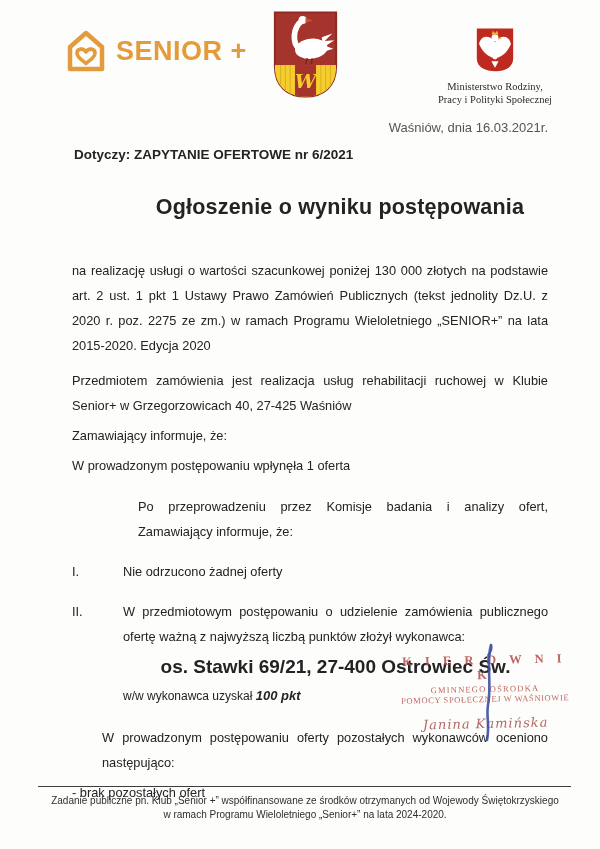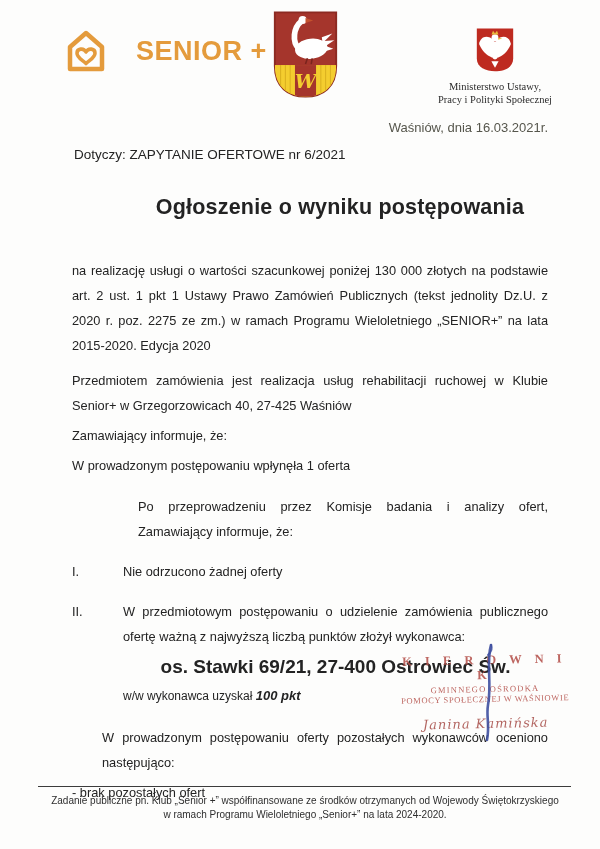--- a/index.html
+++ b/index.html
@@ -3,34 +3,34 @@
 <meta charset="utf-8">
 <style>
   html,body{margin:0;padding:0;background:#e8e8e8;}
   .page{
     position:relative; width:600px; height:849px; margin:0 auto;
     background:#fdfdfc; overflow:hidden;
     font-family:"Liberation Sans", sans-serif; color:#232323;
     box-shadow:0 0 4px rgba(0,0,0,.25);
   }
   
-  .senior-logo{position:absolute; left:62px; top:26px; display:flex; align-items:center;gap:20px;}
+  .senior-logo{position:absolute; left:62px; top:26px; display:flex; align-items:center;}
   .senior-logo svg{display:block;}
   .senior-logo .wordmark{
     font-weight:bold; font-size:27px; letter-spacing:.5px; color:#e49b3c; margin-left:6px;
   }
   .crest{position:absolute; left:271px; top:10px;}
   .ministry{position:absolute; left:422px; top:26px; width:146px; text-align:center;}
   .ministry .caption{
     margin-top:3px; font-family:"Liberation Serif", serif; font-size:10.5px;
     line-height:13px; color:#2b2b2b;
   }
   
   .date-line{position:absolute; top:120px; right:52px; font-size:13px; color:#56564c;}
-  .subject-line{position:absolute; top:147px; left:74px; font-size:13.5px; font-weight:normal;}
+  .subject-line{position:absolute; top:147px; left:74px; font-size:13.5px; font-weight:bold;}
   
   .doc-title{
     position:absolute; top:195px; left:75px; width:530px; text-align:center;
     font-size:21.5px; font-weight:bold; letter-spacing:.2px;
   }
   
   .body{
     position:absolute; top:258px; left:72px; width:476px;
     font-size:12.8px; line-height:25px;
   }
@@ -124,21 +124,21 @@
           <path d="M23 15 C31 8 38 11 39.5 19 C36 27 32 31 25 34 Z"></path>
           <ellipse cx="22" cy="26" rx="5" ry="10"></ellipse>
           <circle cx="22" cy="12" r="3.8"></circle>
           <polygon points="18,38 26,38 22,45"></polygon>
         </g>
         <polygon points="18.2,8.6 19.8,4.4 22,7.2 24.2,4.4 25.8,8.6" fill="#e8b93b"></polygon>
         <polygon points="25.5,12 30,12.8 25.5,14.2" fill="#e8b93b"></polygon>
       </svg>
     </span>
     <div class="caption">
-      <div>Ministerstwo Ustawy,</div>
+      <div>Ministerstwo Rodziny,</div>
       <div>Pracy i Polityki Społecznej</div>
     </div>
   </div>
 
   <div class="date-line">Waśniów, dnia  16.03.2021r.</div>
   <div class="subject-line">Dotyczy: ZAPYTANIE OFERTOWE nr 6/2021</div>
 
   <div class="doc-title">Ogłoszenie o wyniku postępowania</div>
 
   <div class="body">

